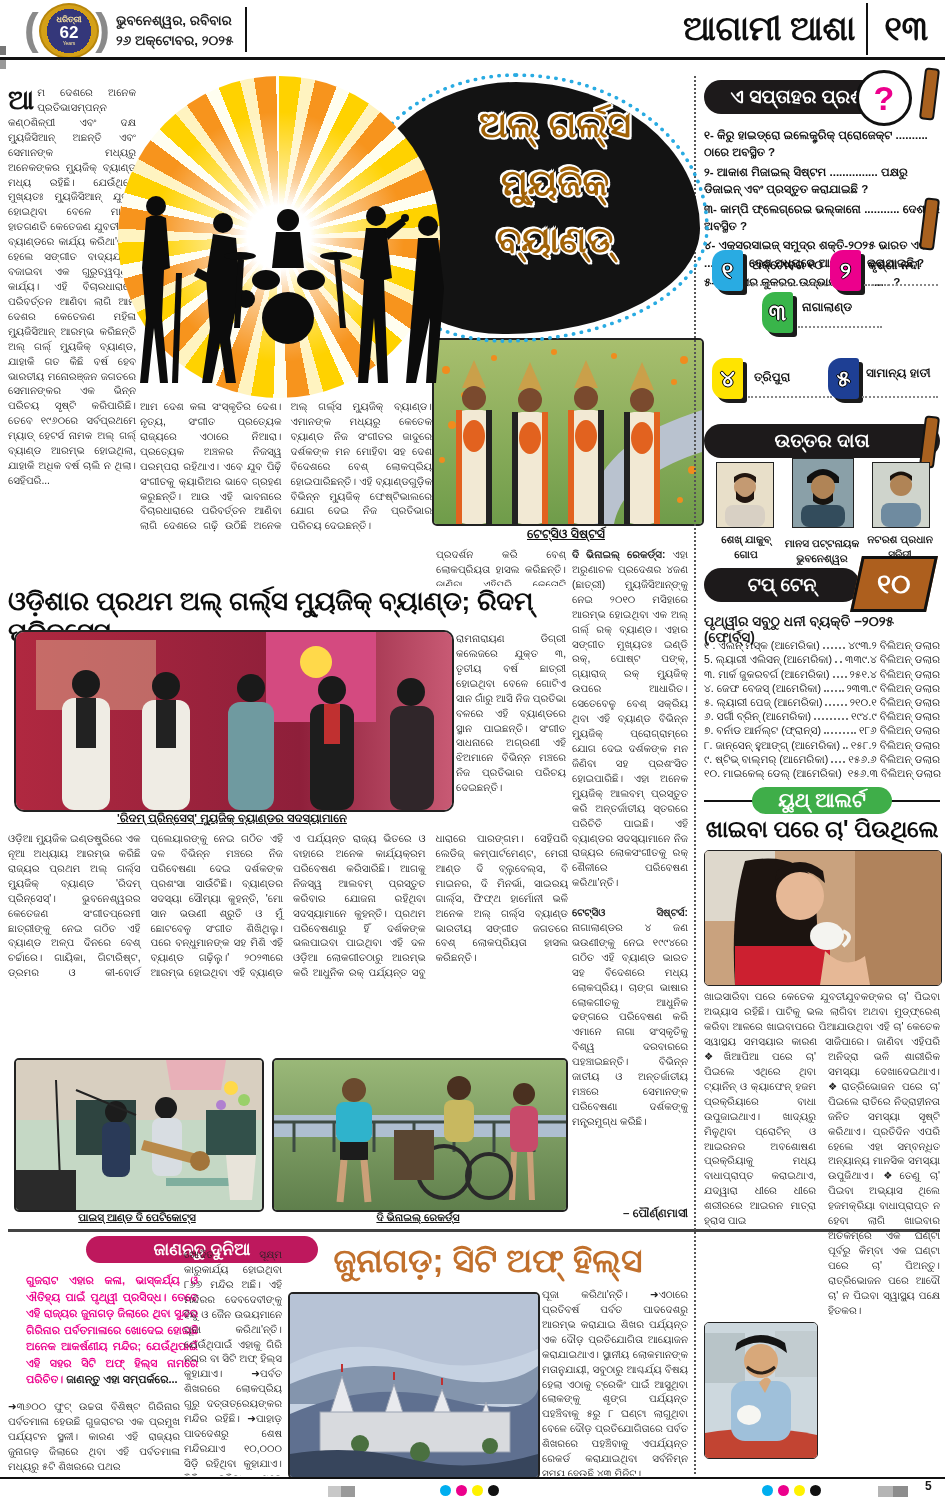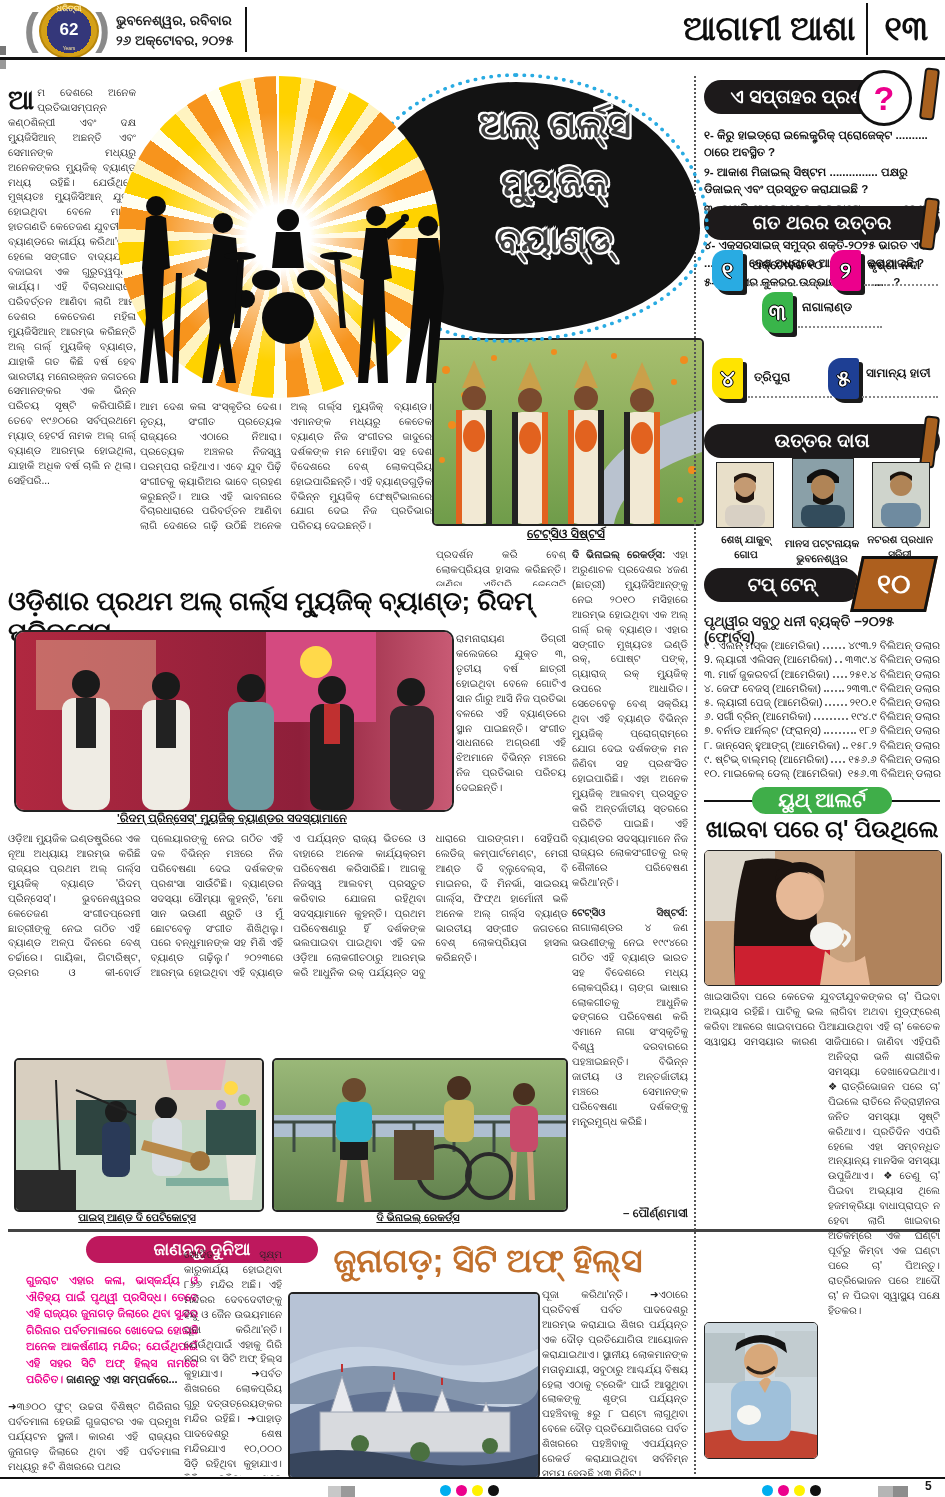--- a/index.html
+++ b/index.html
@@ -40,40 +40,40 @@
   
   .sunburst{position:absolute;left:118px;top:76px;width:322px;height:322px;border-radius:50%;
       background:repeating-conic-gradient(#ffd200 0deg 8deg,#fff3c0 8deg 13deg,#f7941d 13deg 21deg,#fffef0 21deg 26deg);
       z-index:2;}
   .sunburst::after{content:"";position:absolute;inset:0;border-radius:50%;
       background:radial-gradient(circle,#ffffff 0 14%,rgba(255,255,255,.55) 26%,transparent 55%);}
   .blob{position:absolute;left:360px;top:82px;width:340px;height:252px;background:#131313;
       border-radius:46% 54% 58% 42% / 52% 58% 42% 48%;z-index:1;
       outline:4px dotted #29abe2;outline-offset:5px;}
   .blob-title{position:absolute;z-index:3;text-align:center;font-weight:800;font-size:36px;line-height:1.6;
-      color:#404040;text-shadow:-2px 0 #fff,2px 0 #fff,0 -2px #fff,0 2px #fff,2px 2px #fff,-2px -2px #fff;}
+      color:#a16207;text-shadow:-2px 0 #fff,2px 0 #fff,0 -2px #fff,0 2px #fff,2px 2px #fff,-2px -2px #fff;}
   .dropcap{float:left;font-size:27px;font-weight:800;line-height:1;margin:1px 3px 0 0;color:#111;}
   .vdots{position:absolute;border-left:2px dotted #555;width:0;}
   .pill{position:absolute;border-radius:15px;color:#fff;font-weight:800;display:flex;
         align-items:center;justify-content:center;}
   .mag{color:#ec008c;font-weight:bold;}
   .footmark{position:absolute;border-radius:50%;width:11px;height:11px;}
 </style>
 </head>
 <body>
 
 <div class="page">
 
   <div class="abs" style="left:0;top:46px;width:6px;height:9px;background:#777;"></div>
   <div class="abs" style="left:0;top:60px;width:6px;height:9px;background:#999;"></div>
 
   <div class="abs" style="left:24px;top:2px;width:86px;height:54px;">
     <span class="abs" style="left:0;top:2px;font-size:44px;color:#8a8a8a;font-weight:bold;">(</span>
     <span class="abs" style="right:0;top:2px;font-size:44px;color:#8a8a8a;font-weight:bold;">)</span>
-    <div class="abs" style="left:15px;top:1px;width:56px;height:52px;border-radius:50%;background:radial-gradient(circle,#34377a 0 58%,#d4a017 58% 78%,#f1cf5a 78% 100%);border:2px solid #b8860b;display:flex;flex-direction:column;align-items:center;justify-content:flex-start;gap:8px;">
+    <div class="abs" style="left:15px;top:1px;width:56px;height:52px;border-radius:50%;background:radial-gradient(circle,#34377a 0 58%,#d4a017 58% 78%,#f1cf5a 78% 100%);border:2px solid #b8860b;display:flex;flex-direction:column;align-items:center;justify-content:center;">
       <span style="color:#ffe9a0;font-size:8px;font-weight:bold;line-height:1;">ଧରିତ୍ରୀ</span>
       <span style="color:#fff;font-size:17px;font-weight:800;line-height:1;">62</span>
       <span style="color:#ffe9a0;font-size:5px;line-height:1;">Years</span>
     </div>
   </div>
 
   <div class="abs" style="left:116px;top:11px;font-weight:bold;font-size:13.5px;color:#222;line-height:1.45;">
     <div>ଭୁବନେଶ୍ୱର, ରବିବାର</div>
     <div>୨୬ ଅକ୍ଟୋବର, ୨୦୨୫</div>
   </div>
@@ -349,23 +349,20 @@
   <div class="pen" style="left:922px;top:68px;"></div>
 
   <div class="abs" style="left:704px;top:126px;width:236px;font-size:11.6px;font-weight:bold;line-height:1.5;color:#111;">
     <p style="margin:0 0 2px 0;">୧- କିରୁ ହାଇଡ୍ରୋ ଇଲେକ୍ଟ୍ରିକ୍ ପ୍ରୋଜେକ୍ଟ .......... ଠାରେ ଅବସ୍ଥିତ ?</p>
     <p style="margin:0 0 2px 0;">୨- ଆକାଶ ମିଜାଇଲ୍ ସିଷ୍ଟମ ............... ପକ୍ଷରୁ ଡିଜାଇନ୍ ଏବଂ ପ୍ରସ୍ତୁତ କରାଯାଇଛି ?</p>
     <p style="margin:0 0 2px 0;">୩- କାମ୍ପି ଫ୍ଲେଗ୍ରେଇ ଭଲ୍କାନୋ ........... ଦେଶରେ ଅବସ୍ଥିତ ?</p>
     <p style="margin:0 0 2px 0;">୪- ଏକ୍ସରସାଇଜ୍ ସମୁଦ୍ର ଶକ୍ତି-୨୦୨୫ ଭାରତ ଏବଂ ............. ଦେଶ ମଧ୍ୟରେ ଆୟୋଜନ କରାଯାଇଛି ?</p>
     <p style="margin:0;">୫- ପ୍ରେସର କୁକରର ଉଦ୍ଭାବକ ............. ?</p>
   </div>
 
-  <div class="bar" style="left:704px;top:206px;width:236px;">
-    <span>ଗତ ଥରର ଉତ୍ତର</span>
-  </div>
   <div class="pen" style="left:922px;top:198px;"></div>
 
   <div class="ansb" style="left: 712px; top: 250px; background-color: rgb(41, 171, 226);">
     <span class="ansb-num">୧</span>
     </div>
   <div class="ansl" style="left:752px;top:258px;">ଅକ୍ଟୋବର ୧୦</div>
   <div class="ansdots" style="left:748px;top:284px;width:86px;"></div>
 
   <div class="ansb" style="left: 830px; top: 250px; background-color: rgb(236, 0, 140);">
     <span class="ansb-num">୨</span>
@@ -444,21 +441,21 @@
 
   <div class="abs bold" style="left:704px;top:614px;width:236px;font-size:13.8px;">ପୃଥ୍ୱୀର ସବୁଠୁ ଧନୀ ବ୍ୟକ୍ତି –୨୦୨୫ (ଫୋର୍ବ୍ସ)</div>
 
   <div class="abs" style="left:704px;top:638px;width:236px;">
     <div class="tt-row">
         <span class="tt-name">୧ . ଏଲନ୍ ମସ୍କ (ଆମେରିକା)</span>
         <span class="tt-dots"></span>
         <span class="tt-val">୪୯୩.୨ ବିଲିଅନ୍ ଡଲାର</span>
       </div>
     <div class="tt-row">
-        <span class="tt-name">9. ଲ୍ୟାରୀ ଏଲିସନ୍ (ଆମେରିକା)</span>
+        <span class="tt-name">5. ଲ୍ୟାରୀ ଏଲିସନ୍ (ଆମେରିକା)</span>
         <span class="tt-dots"></span>
         <span class="tt-val">୩୩୯.୪ ବିଲିଅନ୍ ଡଲାର</span>
       </div>
     <div class="tt-row">
         <span class="tt-name">୩. ମାର୍କ ଜୁକରବର୍ଗ (ଆମେରିକା)</span>
         <span class="tt-dots"></span>
         <span class="tt-val">୨୫୧.୪ ବିଲିଅନ୍ ଡଲାର</span>
       </div>
     <div class="tt-row">
         <span class="tt-name">୪. ଜେଫ ବେଜସ୍ (ଆମେରିକା)</span>
@@ -514,20 +511,23 @@
       <rect x="30" y="95" width="95" height="39" fill="#cc2030"></rect>
       <ellipse cx="122" cy="85" rx="17" ry="14" fill="#f4f4f0"></ellipse>
       <path d="M138 80 Q150 85 138 95" stroke="#f4f4f0" stroke-width="4" fill="none"></path>
       <path d="M120 100 Q140 120 160 105 L165 134 L115 134 Z" fill="#e6b896"></path>
     </svg>
   </div>
 
   <div class="jtext" style="left:704px;top:990px;width:236px;height:56px;">
     <span>ଖାଇସାରିବା ପରେ କେତେକ ଯୁବତୀଯୁବକଙ୍କର ଚା' ପିଇବା ଅଭ୍ୟାସ ରହିଛି। ପାଟିକୁ ଭଲ ଲାଗିବା ଅଥବା ମୁଡ୍‌ଫ୍ରେଶ୍ କରିବା ଆଳରେ ଖାଇବାପରେ ପିଆଯାଉଥିବା ଏହି ଚା' କେତେକ ସ୍ୱାସ୍ଥ୍ୟ ସମସ୍ୟାର କାରଣ ସାଜିପାରେ। ଜାଣିବା ଏହିପରି କେତେକ ସମସ୍ୟା ସମ୍ପର୍କରେ...</span>
   </div>
+  <div class="jtext" style="left:704px;top:1050px;width:112px;height:268px;">
+    <span>❖ଖିଆପିଆ ପରେ ଚା' ପିଇଲେ ଏଥିରେ ଥିବା ଟ୍ୟାନିନ୍ ଓ କ୍ୟାଫେନ୍ ହଜମ ପ୍ରକ୍ରିୟାରେ ବାଧା ଉପୁଜାଇଥାଏ। ଖାଦ୍ୟରୁ ମିଳୁଥିବା ପ୍ରୋଟିନ୍ ଓ ଆଇରନର ଅବଶୋଷଣ ପ୍ରକ୍ରିୟାକୁ ମଧ୍ୟ ବାଧାପ୍ରାପ୍ତ କରାଇଥାଏ, ଯଦ୍ୱାରା ଧୀରେ ଧୀରେ ଶରୀରରେ ଆଇରନ ମାତ୍ରା ହ୍ରାସ ପାଇ</span>
+  </div>
   <div class="jtext" style="left:828px;top:1050px;width:112px;height:424px;">
     <span>ଅନିଦ୍ରା ଭଳି ଶାରୀରିକ ସମସ୍ୟା ଦେଖାଦେଇଥାଏ। ❖ରାତ୍ରିଭୋଜନ ପରେ ଚା' ପିଇଲେ ରାତିରେ ନିଦ୍ରାହୀନତା ଜନିତ ସମସ୍ୟା ସୃଷ୍ଟି କରିଥାଏ। ପ୍ରତିଦିନ ଏପରି ହେଲେ ଏହା ସମ୍ବନ୍ଧିତ ଅନ୍ୟାନ୍ୟ ମାନସିକ ସମସ୍ୟା ଉପୁଜିଥାଏ। ❖ତେଣୁ ଚା' ପିଇବା ଅଭ୍ୟାସ ଥିଲେ ହଜମକ୍ରିୟା ବାଧାପ୍ରାପ୍ତ ନ ହେବା ଲାଗି ଖାଇବାର ଅତିକମ୍‌ରେ ଏକ ଘଣ୍ଟା ପୂର୍ବରୁ କିମ୍ବା ଏକ ଘଣ୍ଟା ପରେ ଚା' ପିଅନ୍ତୁ। ରାତ୍ରିଭୋଜନ ପରେ ଆଦୌ ଚା' ନ ପିଇବା ସ୍ୱାସ୍ଥ୍ୟ ପକ୍ଷେ ହିତକର।</span>
   </div>
 
   <div class="photo" style="left:704px;top:1322px;width:112px;height:135px;border-width:1.5px;">
     <svg width="112" height="135" viewBox="0 0 112 135">
       <rect width="112" height="135" fill="#cdd8de"></rect>
       <rect x="0" y="10" width="40" height="50" fill="#b8c4c8"></rect>
         <rect x="70" y="8" width="42" height="46" fill="#c2ccd0"></rect>
       <path d="M0 110 Q56 100 112 112 V135 H0 Z" fill="#c24432"></path>

